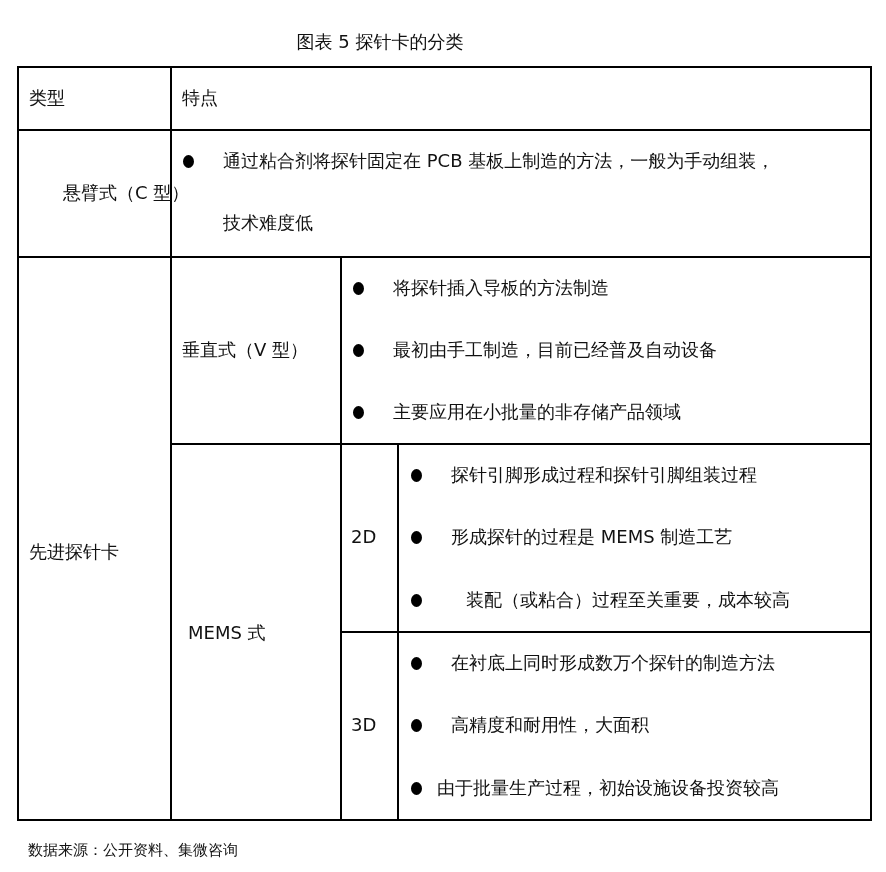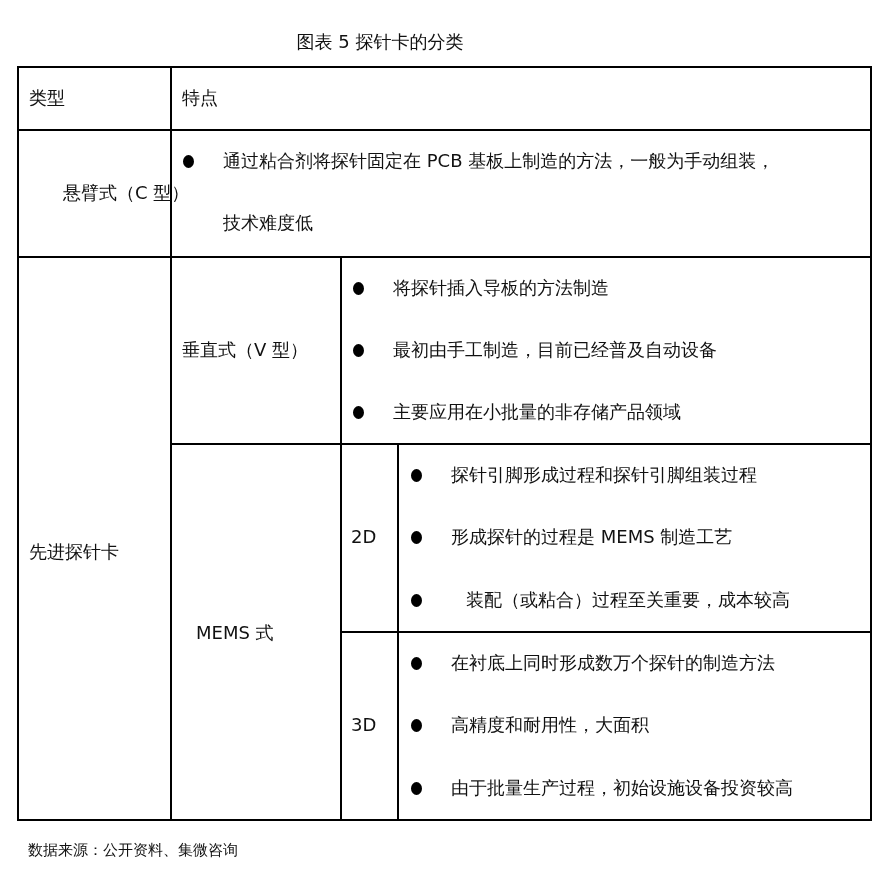--- a/index.html
+++ b/index.html
@@ -57,32 +57,32 @@
   <div class="cell-text" style="left:29px; top:496px;margin-top:44px;">先进探针卡</div>
 
   <div class="cell-text" style="left:182px; top:338px;">垂直式（V 型）</div>
   <div class="bullet" style="left:353px; top:282px;"></div>
   <div class="cell-text" style="left:393px; top:276px;">将探针插入导板的方法制造</div>
   <div class="bullet" style="left:353px; top:344px;"></div>
   <div class="cell-text" style="left:393px; top:338px;">最初由手工制造，目前已经普及自动设备</div>
   <div class="bullet" style="left:353px; top:406px;"></div>
   <div class="cell-text" style="left:393px; top:400px;">主要应用在小批量的非存储产品领域</div>
 
-  <div class="cell-text" style="left:196px; top:621px;text-align:center;">MEMS 式</div>
+  <div class="cell-text" style="left:188px; top:621px;text-align:center;">MEMS 式</div>
 
   <div class="cell-text" style="left:351px; top:525px;">2D</div>
   <div class="bullet" style="left:411px; top:469px;"></div>
   <div class="cell-text" style="left:451px; top:463px;">探针引脚形成过程和探针引脚组装过程</div>
   <div class="bullet" style="left:411px; top:531px;"></div>
   <div class="cell-text" style="left:451px; top:525px;">形成探针的过程是 MEMS 制造工艺</div>
   <div class="bullet" style="left:411px; top:594px;"></div>
   <div class="cell-text" style="left:451px; top:588px;margin-left:15px;">装配（或粘合）过程至关重要，成本较高</div>
 
   <div class="cell-text" style="left:351px; top:713px;">3D</div>
   <div class="bullet" style="left:411px; top:657px;"></div>
   <div class="cell-text" style="left:451px; top:651px;">在衬底上同时形成数万个探针的制造方法</div>
   <div class="bullet" style="left:411px; top:719px;"></div>
   <div class="cell-text" style="left:451px; top:713px;">高精度和耐用性，大面积</div>
   <div class="bullet" style="left:411px; top:782px;"></div>
-  <div class="cell-text" style="left:451px; top:776px;text-align:center;">由于批量生产过程，初始设施设备投资较高</div>
+  <div class="cell-text" style="left:437px; top:776px;text-align:center;">由于批量生产过程，初始设施设备投资较高</div>
 </div>
 
 <div class="source">数据来源：公开资料、集微咨询</div>
 
 </body></html>

